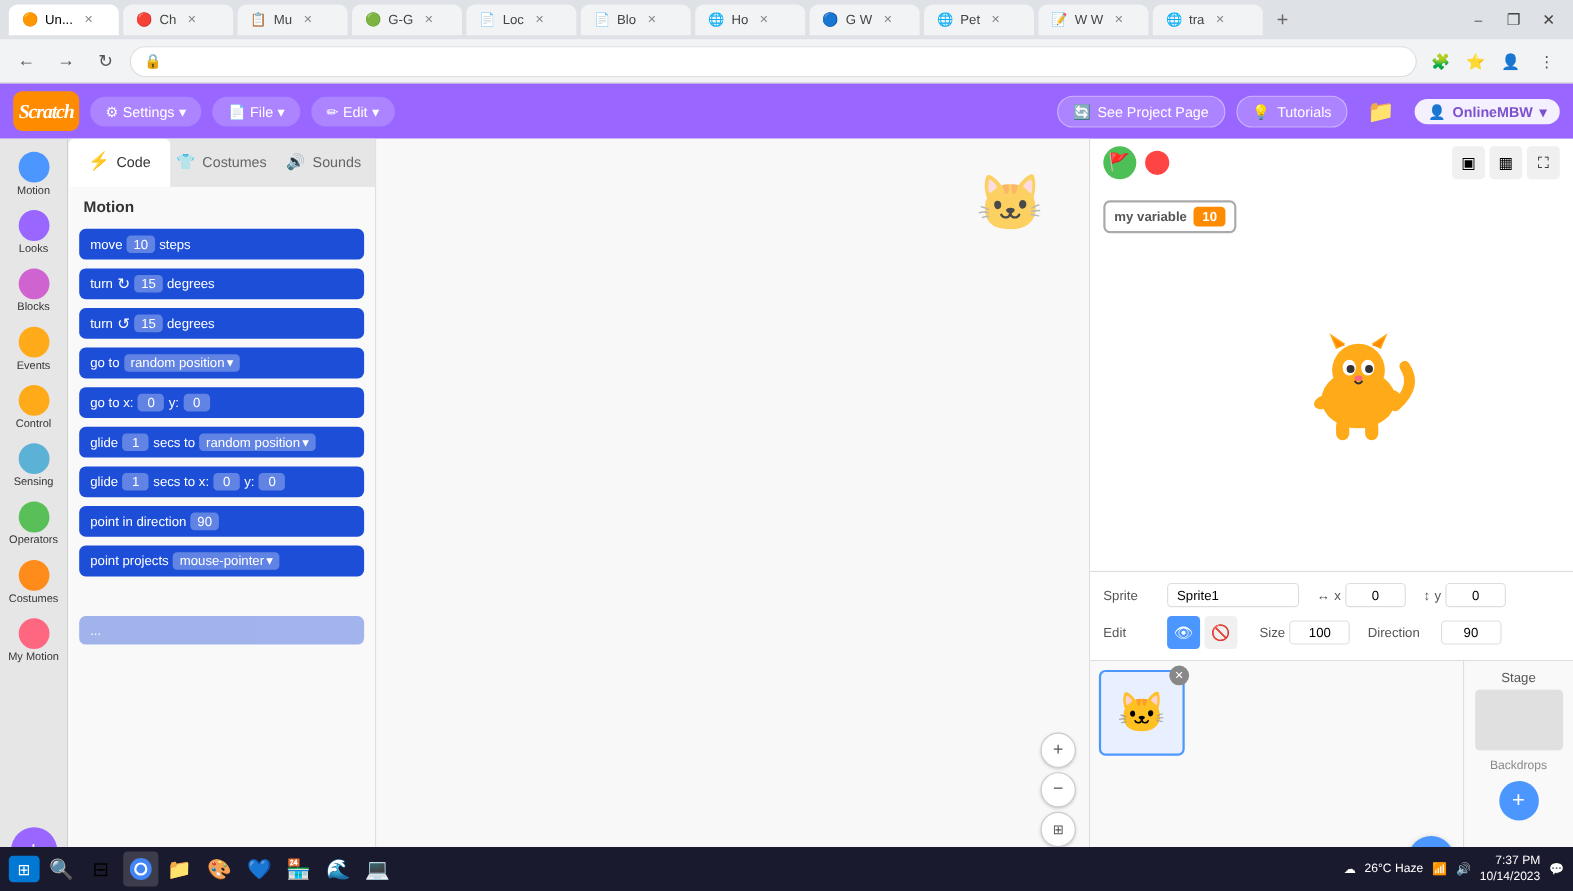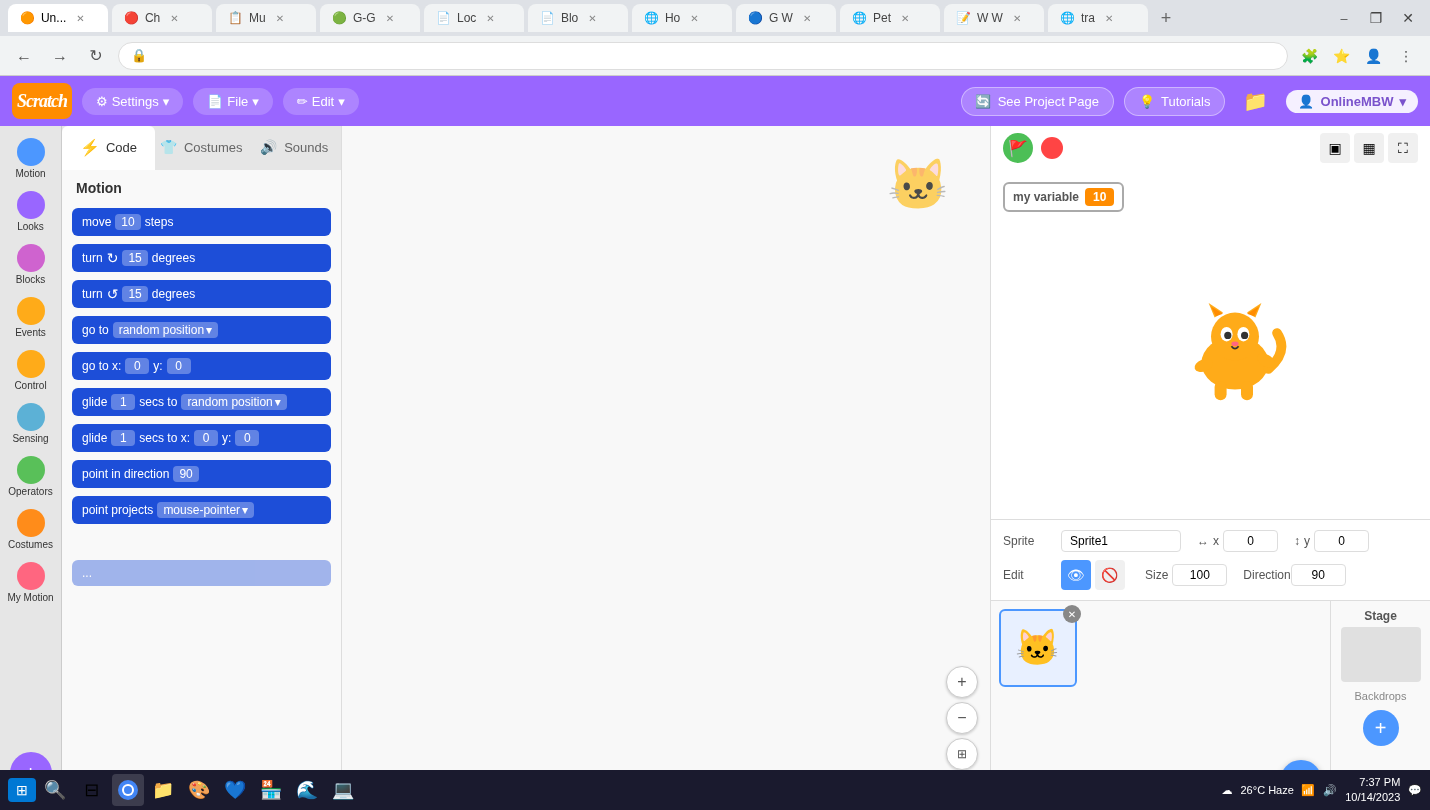--- a/index.html
+++ b/index.html
@@ -91,21 +91,21 @@
     .sprite-name-input { border: 1px solid #ddd; border-radius: 4px; padding: 3px 8px; font-size: 12px; width: 120px; }
     .show-btns { display: flex; gap: 4px; }
     .show-btn { width: 30px; height: 30px; border-radius: 4px; display: flex; align-items: center; justify-content: center; cursor: pointer; font-size: 14px; }
     .show-btn.active { background: #4c97ff; color: white; }
     .show-btn:not(.active) { background: #f0f0f0; color: #888; }
     .sprite-thumb { width: 80px; height: 80px; border: 2px solid #4c97ff; border-radius: 6px; background: #e8f0ff; display: flex; align-items: center; justify-content: center; position: relative; cursor: pointer; }
     .sprite-thumb-delete { position: absolute; top: -6px; right: -6px; width: 18px; height: 18px; background: #888; border-radius: 50%; display: flex; align-items: center; justify-content: center; font-size: 10px; color: white; cursor: pointer; }
 
     
     .stage-section { width: 100px; border-left: 1px solid #ddd; background: #f9f9f9; display: flex; flex-direction: column; align-items: center; padding: 8px; gap: 4px; }
-    .stage-section-label { font-size: 12px; color: #555; font-weight: bold; }
+    .stage-section-label { font-size: 12px; color: #555; font-weight: normal; }
     .stage-thumb { width: 80px; height: 60px; background: #e0e0e0; border-radius: 4px; }
     .backdrops-label { font-size: 11px; color: #888; margin-top: 4px; }
 
     
     .taskbar { height: 40px; background: #1a1a2e; display: flex; align-items: center; padding: 0 8px; gap: 4px; position: fixed; bottom: 0; left: 0; right: 0; }
     .start-btn { background: #0078d4; border-radius: 4px; padding: 4px 8px; color: white; font-size: 14px; cursor: pointer; }
     .taskbar-icon { width: 32px; height: 32px; border-radius: 4px; display: flex; align-items: center; justify-content: center; cursor: pointer; font-size: 18px; }
     .taskbar-spacer { flex: 1; }
     .taskbar-tray { display: flex; align-items: center; gap: 8px; color: white; font-size: 11px; }
     .taskbar-time { text-align: right; line-height: 1.4; }
@@ -451,21 +451,21 @@
         <div class="sprite-row">
           <span class="sprite-label">Edit</span>
           <div class="show-btns">
             <div class="show-btn active">👁</div>
             <div class="show-btn" style="background:#f0f0f0;color:#aaa;">🚫</div>
           </div>
           <span style="margin-left:12px;font-size:12px;color:#555;display:flex;align-items:center;gap:4px;">
             <span>Size</span>
             <input class="sprite-input" type="text" value="100" style="width: 55px;">
           </span>
-          <span style="margin-left:8px;font-size:12px;color:#555;display:flex;align-items:center;gap:0;">
+          <span style="margin-left:8px;font-size:12px;color:#555;display:flex;align-items:center;gap:19px;">
             <span>Direction</span>
             <input class="sprite-input" type="text" value="90" style="width: 55px;">
           </span>
         </div>
       </div>
 
       <div style="display:flex; flex:1; background:#f9f9f9; position:relative; min-height:120px; overflow:hidden;">
         <div style="flex:1; padding:8px; display:flex; flex-wrap:wrap; gap:8px; overflow-y:auto;">
           <div class="sprite-thumb" style="width:78px;height:78px;border:2px solid #4c97ff;border-radius:6px;background:#e8f0ff;display:flex;align-items:center;justify-content:center;position:relative;cursor:pointer;">
             <span style="font-size:36px;">🐱</span>

